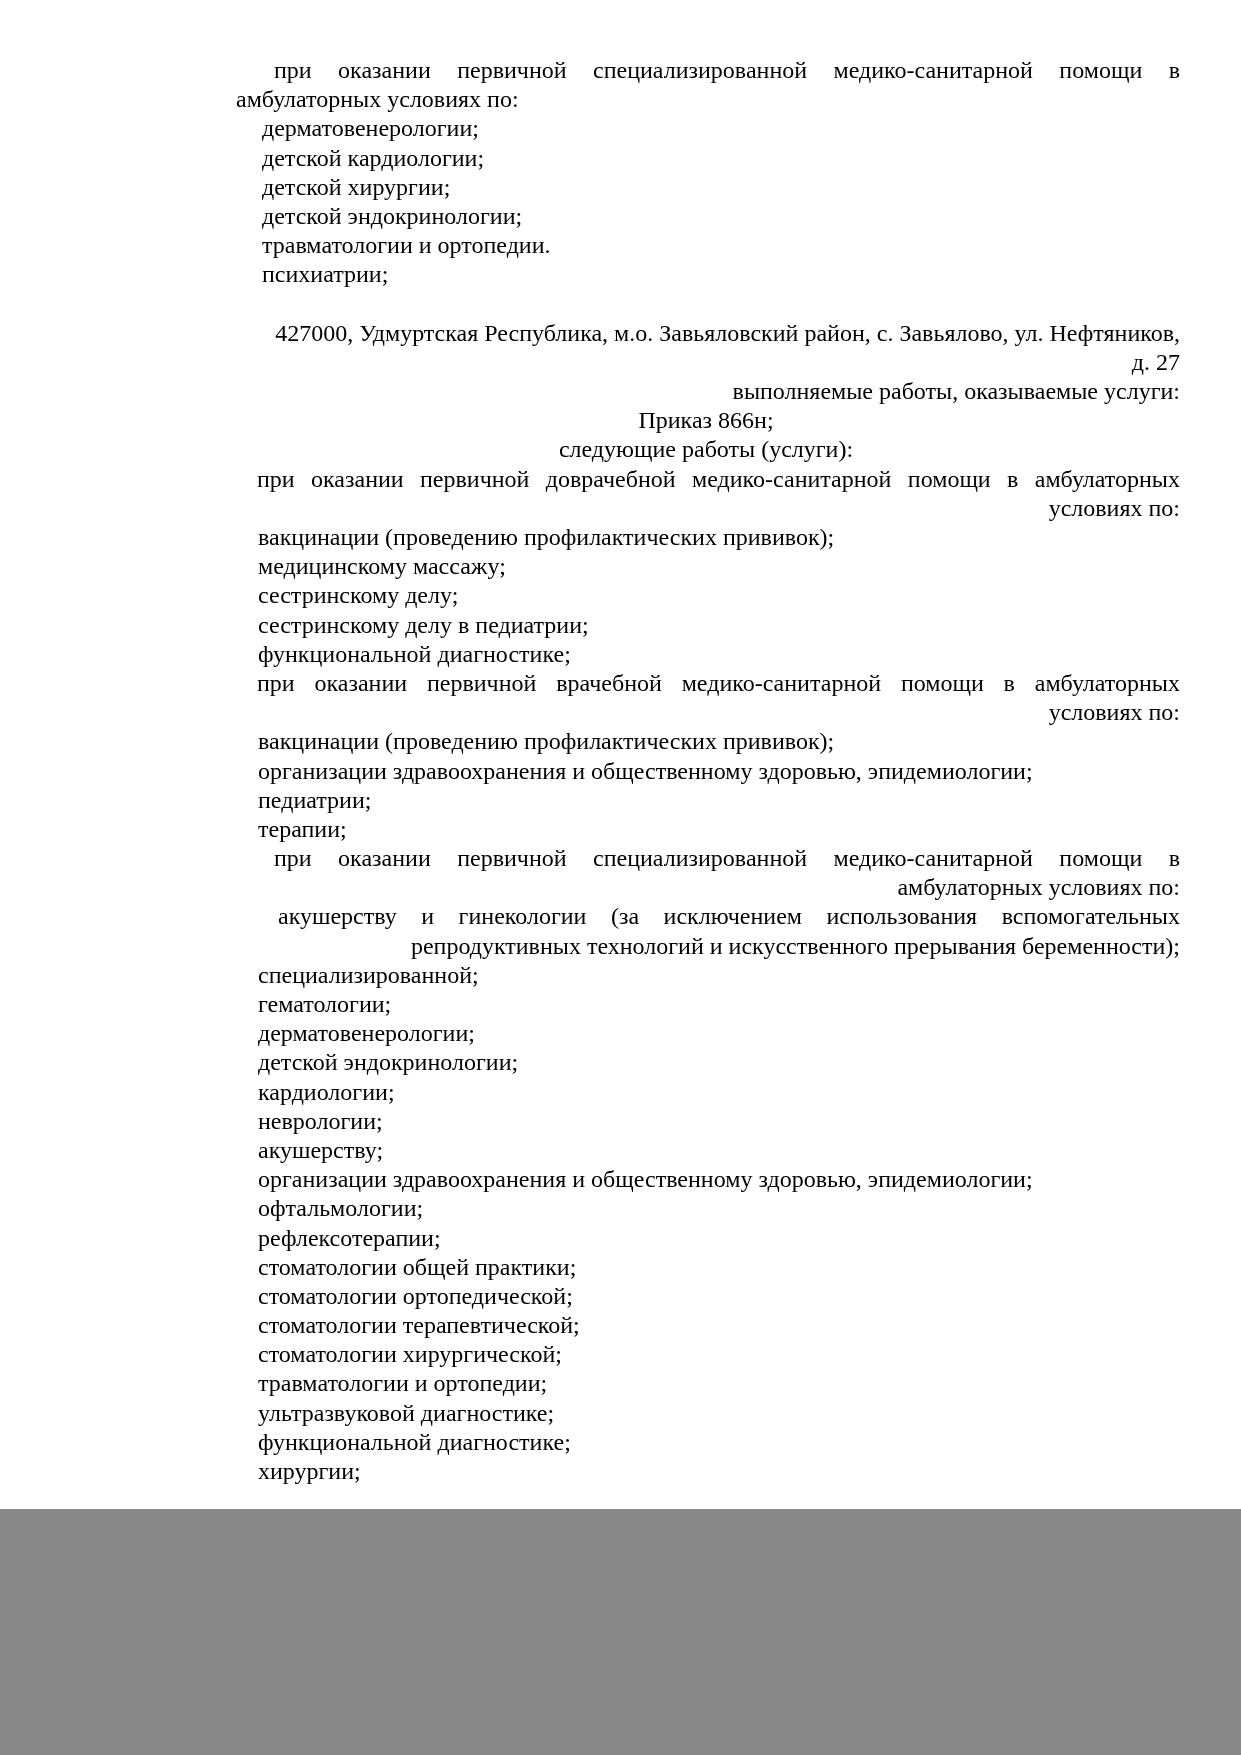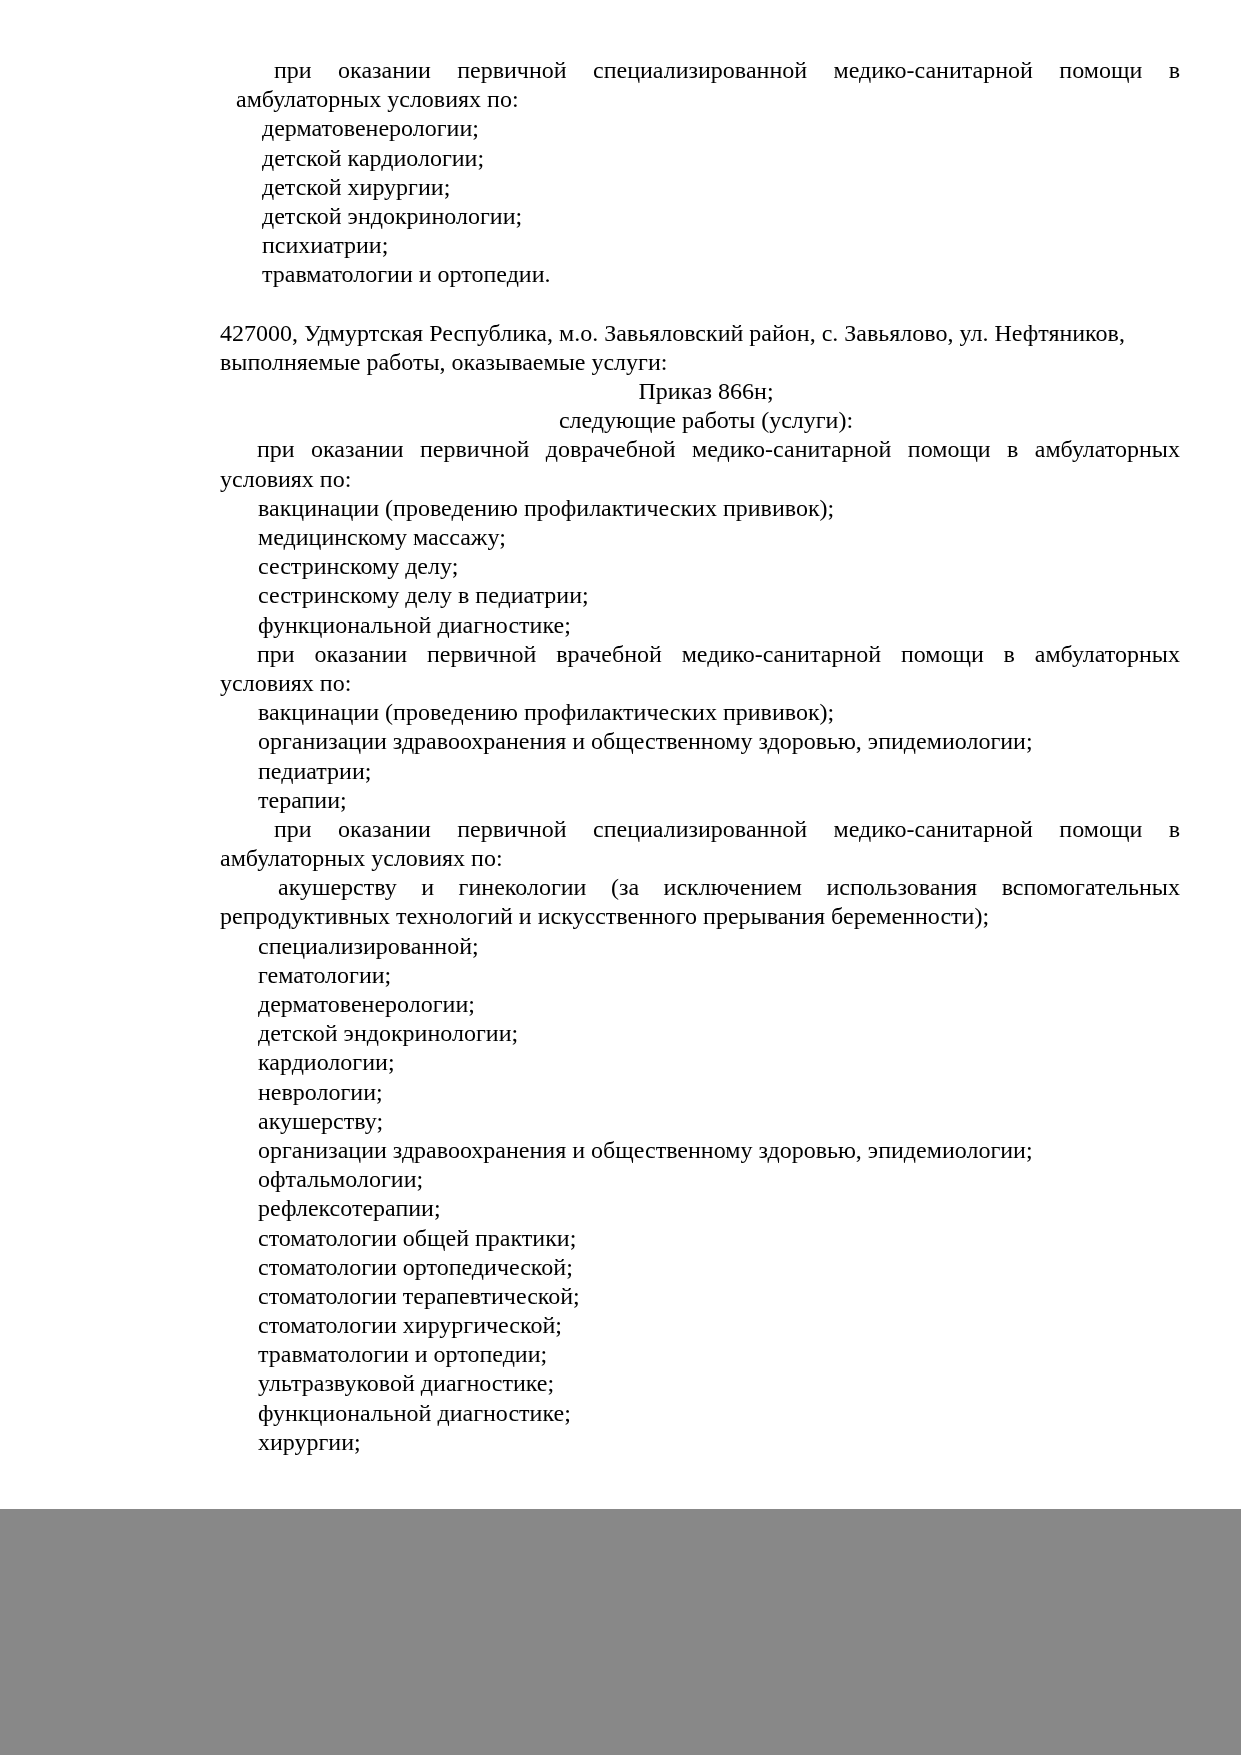--- a/index.html
+++ b/index.html
@@ -27,45 +27,46 @@
     white-space: nowrap;
     overflow: visible;
   }
   .ln.jst {
     white-space: normal;
     text-align: justify;
     text-align-last: justify;
     text-justify: inter-word;
   }
   
-  .ind-0 { margin-left: 0; }      
+  .ind-0 { margin-left: 0; text-align: right; }      
   .ind-1 { margin-left: 12px; text-align: center; }   
   .ind-2 { margin-left: 16px; }   
   .ind-3 { margin-left: 38px; }   
   .ind-4 { margin-left: 42px; }   
   .ind-5 { margin-left: 37px; }   
   .ind-6 { margin-left: 54px; }   
   .ind-7 { margin-left: 58px; }   
   .blank { }
 </style>
 </head>
 <body>
 
 <div class="page">
   <div class="textblock" id="doc-lines">
       <div class="ln ind-6 jst">при оказании первичной специализированной медико-санитарной помощи в</div>
       <div class="ln ind-2">амбулаторных условиях по:</div>
       <div class="ln ind-4">дерматовенерологии;</div>
       <div class="ln ind-4">детской кардиологии;</div>
       <div class="ln ind-4">детской хирургии;</div>
       <div class="ln ind-4">детской эндокринологии;</div>
+      <div class="ln ind-4">травматологии и ортопедии.</div>
       <div class="ln ind-4">психиатрии;</div>
-      <div class="ln ind-4">травматологии и ортопедии.</div>
       <div class="ln blank">&nbsp;</div>
       <div class="ln ind-0">427000, Удмуртская Республика, м.о. Завьяловский район, с. Завьялово, ул. Нефтяников,</div>
+      <div class="ln ind-0">д. 27</div>
       <div class="ln ind-0">выполняемые работы, оказываемые услуги:</div>
       <div class="ln ind-1">Приказ 866н;</div>
       <div class="ln ind-1">следующие работы (услуги):</div>
       <div class="ln ind-5 jst">при оказании первичной доврачебной медико-санитарной помощи в амбулаторных</div>
       <div class="ln ind-0">условиях по:</div>
       <div class="ln ind-3">вакцинации (проведению профилактических прививок);</div>
       <div class="ln ind-3">медицинскому массажу;</div>
       <div class="ln ind-3">сестринскому делу;</div>
       <div class="ln ind-3">сестринскому делу в педиатрии;</div>
       <div class="ln ind-3">функциональной диагностике;</div>

